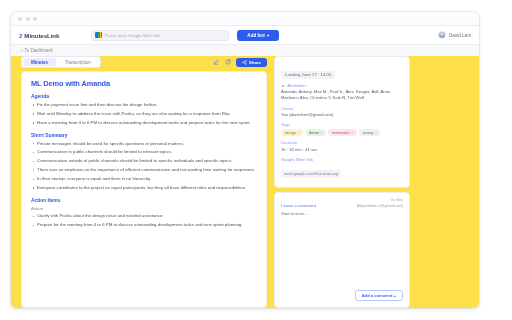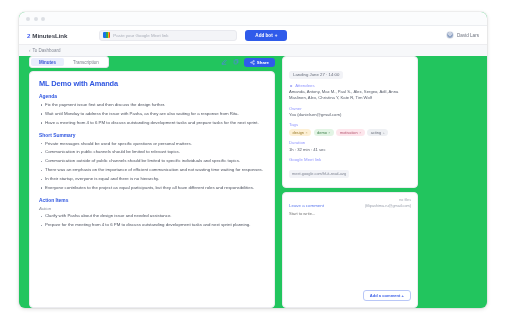--- a/index.html
+++ b/index.html
@@ -11,23 +11,23 @@
   }
   #app {
     position: relative;
     width: 512px; height: 320px;
     background: #ffffff;
   }
 
   
   .window {
     position: absolute;
-    left: 19px; top: 12px;
+    left: 11px; top: 12px;
     width: 468px; height: 296px;
-    background: #22c55e;
+    background: #fde047;
     border-radius: 6px;
     box-shadow: 0 1px 4px rgba(0,0,0,0.13), 0 0 0 1px rgba(0,0,0,0.04);
     overflow: hidden;
   }
   .titlebar {
     height: 14px;
     background: #fbfcfd;
     display: flex;
     align-items: center;
     padding-left: 7px;

